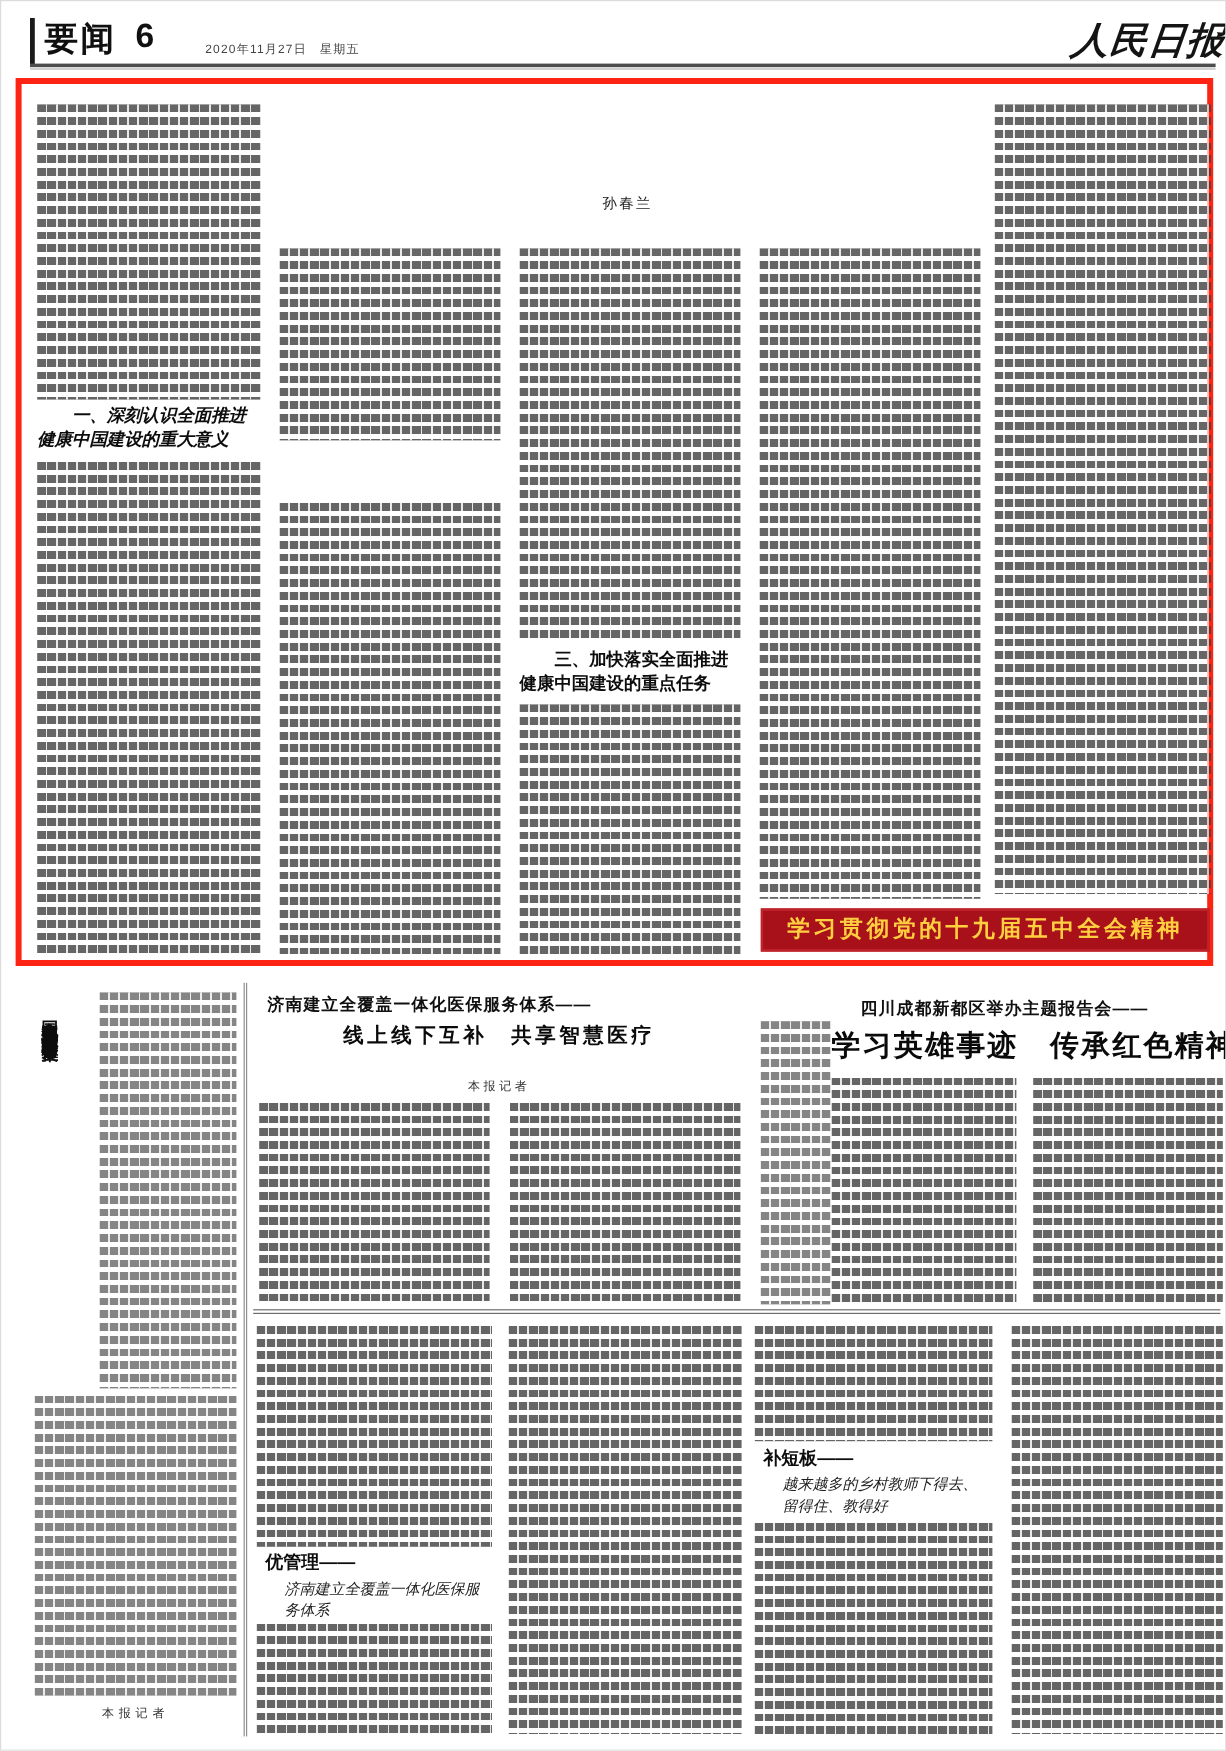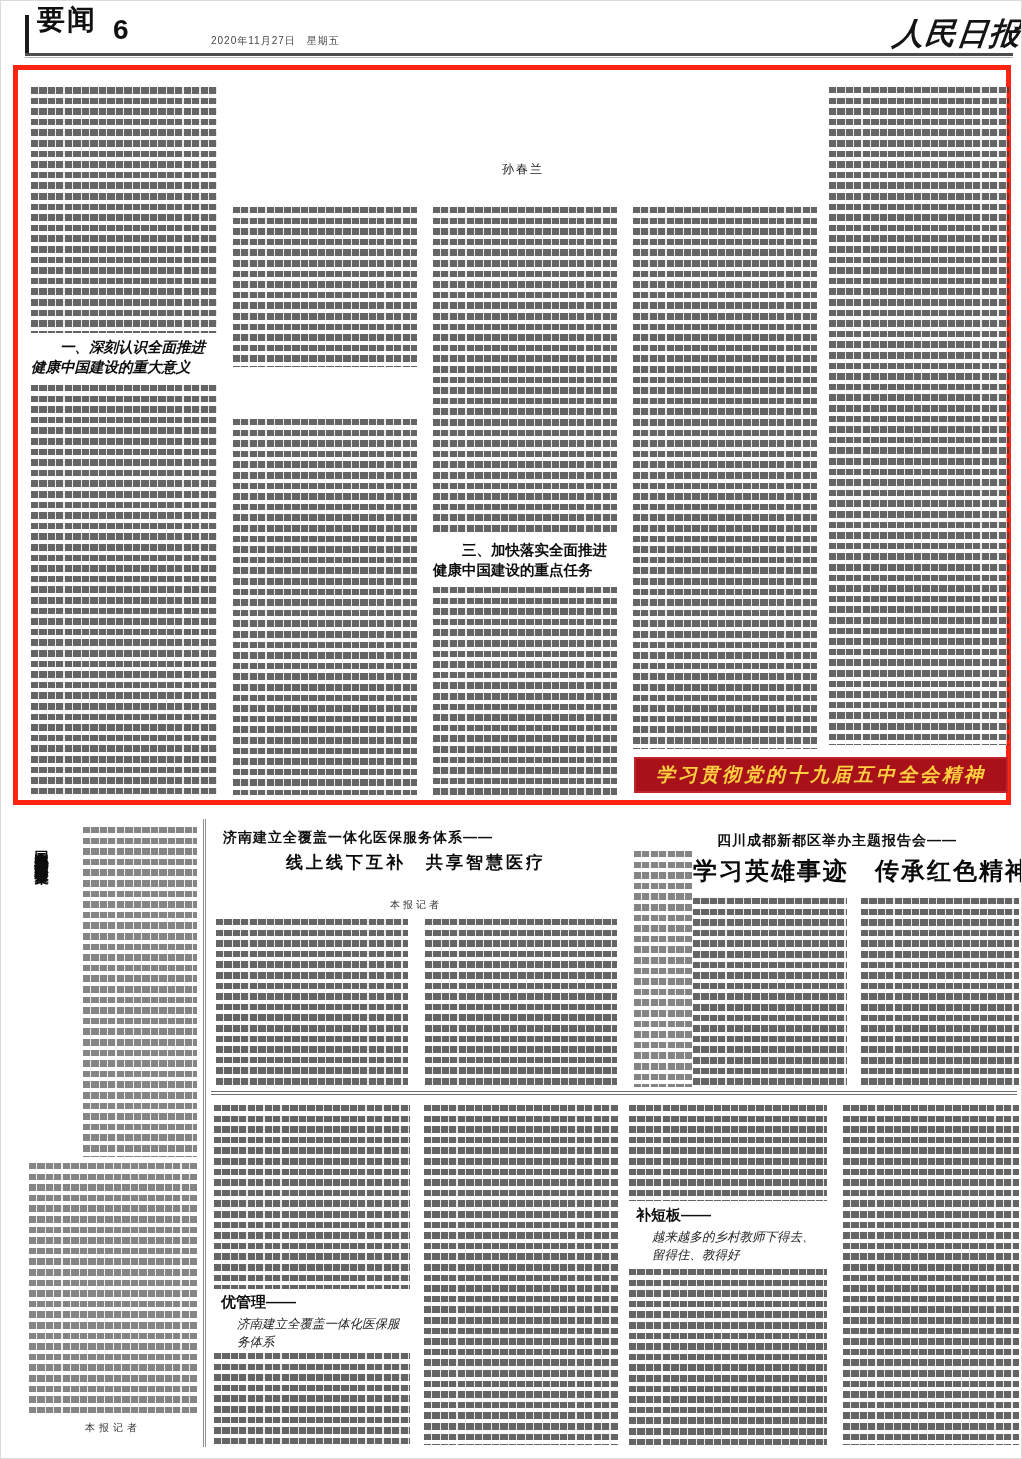--- a/index.html
+++ b/index.html
@@ -34,23 +34,23 @@
   .hdiv{height:4px;border-top:1px solid #6d6d6d;border-bottom:1px solid #6d6d6d;}
   .ital{font-style:italic;font-size:12.5px;line-height:18px;color:#1e1e1e;}
   .sub-label{font-weight:bold;font-size:15px;color:#0d0d0d;}
 </style>
 </head>
 <body>
 
 <div class="page">
 
   <div class="abs corner-bar" style="left:24px;top:14px;width:4px;height:40px;"></div>
-  <div class="abs sec-label" style="left:36px;top:0;">要闻</div>
+  <div class="abs sec-label" style="left:36px;top:13px;">要闻</div>
   <div class="abs page-num" style="left:112px;top:13px;">6</div>
-  <div class="abs edition-date" style="left:170px;top:33px;margin-left:40px;">2020年11月27日　星期五</div>
+  <div class="abs edition-date" style="left:170px;top:33px;">2020年11月27日　星期五</div>
   <div class="abs masthead" style="left:892px;top:12px;">人民日报</div>
   <div class="abs header-rule" style="left:24px;top:52px;width:988px;"></div>
 
   <div class="abs redbox" style="left:12px;top:64px;width:998px;height:740px;"></div>
 
   <div class="abs sim" style="left:30px;top:86px;width:186px;height:246px;"></div>
   <div class="abs shead" style="left:30px;top:336px;width:186px;font-style:italic;">一、深刻认识全面推进健康中国建设的重大意义</div>
   <div class="abs sim" style="left:30px;top:384px;width:186px;height:410px;"></div>
 
   <div class="abs main-author" style="left:222px;top:160px;width:600px;">孙春兰</div>
@@ -59,21 +59,21 @@
   <div class="abs sim" style="left:232px;top:418px;width:184px;height:376px;"></div>
 
   <div class="abs sim" style="left:432px;top:206px;width:184px;height:328px;"></div>
   <div class="abs shead" style="left:432px;top:539px;width:184px;">三、加快落实全面推进健康中国建设的重点任务</div>
   <div class="abs sim" style="left:432px;top:586px;width:184px;height:208px;"></div>
 
   <div class="abs sim" style="left:632px;top:206px;width:184px;height:542px;"></div>
 
   <div class="abs sim" style="left:828px;top:86px;width:180px;height:658px;"></div>
 
-  <div class="abs banner" style="left:633px;top:756px;width:374px;height:36px;font-style:italic;">学习贯彻党的十九届五中全会精神</div>
+  <div class="abs banner" style="left:633px;top:756px;width:374px;height:36px;">学习贯彻党的十九届五中全会精神</div>
 
   <div class="abs vtitle" style="left:32px;top:838px;height:322px;">国家文化公园形象标志设计方案面向社会公开征集</div>
   <div class="abs sim lt" style="left:82px;top:826px;width:114px;height:330px;"></div>
   <div class="abs sim lt" style="left:28px;top:1162px;width:168px;height:250px;"></div>
   <div class="abs byline" style="left:28px;top:1420px;width:168px;font-size:10px;letter-spacing:4px;">本报记者</div>
 
   <div class="abs vdiv" style="left:202px;top:818px;height:628px;"></div>
 
   <div class="abs kicker" style="left:222px;top:828px;">济南建立全覆盖一体化医保服务体系——</div>
   <div class="abs btitle" style="left:215px;top:850px;width:400px;font-size:17px;letter-spacing:3px;">线上线下互补　共享智慧医疗</div>

